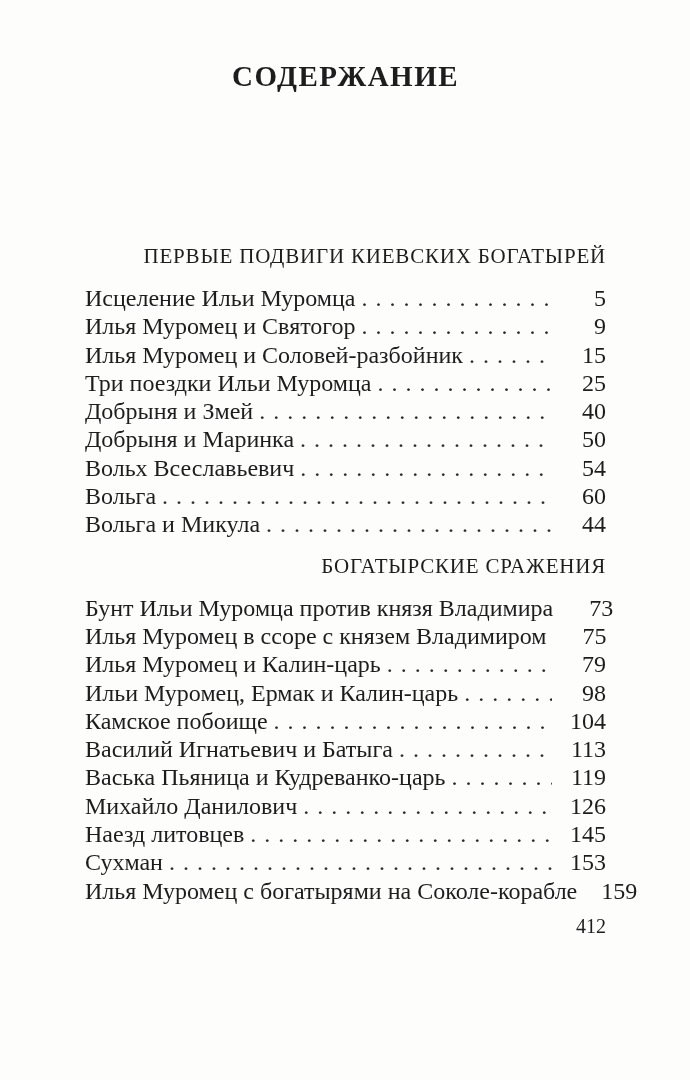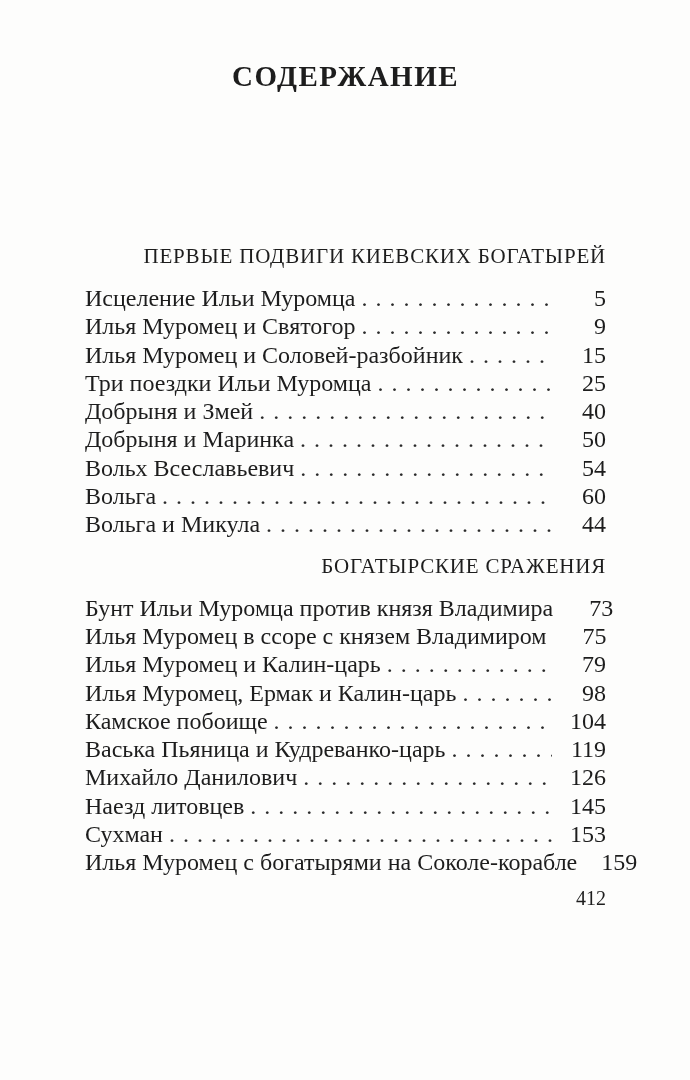--- a/index.html
+++ b/index.html
@@ -139,28 +139,33 @@
           <span class="toc-title">Илья Муромец в ссоре с князем Владимиром</span>
           <span class="toc-dots"></span>
           <span class="toc-page">75</span>
         </div>
         <div class="toc-row">
           <span class="toc-title">Илья Муромец и Калин-царь</span>
           <span class="toc-dots"></span>
           <span class="toc-page">79</span>
         </div>
         <div class="toc-row">
-          <span class="toc-title">Илья Муромец, Ермак и Калин-царь</span>
+          <span class="toc-title">Ильи Муромец, Ермак и Калин-царь</span>
           <span class="toc-dots"></span>
           <span class="toc-page">98</span>
         </div>
         <div class="toc-row">
           <span class="toc-title">Камское побоище</span>
           <span class="toc-dots"></span>
           <span class="toc-page">104</span>
+        </div>
+        <div class="toc-row">
+          <span class="toc-title">Василий Игнатьевич и Батыга</span>
+          <span class="toc-dots"></span>
+          <span class="toc-page">113</span>
         </div>
         <div class="toc-row">
           <span class="toc-title">Васька Пьяница и Кудреванко-царь</span>
           <span class="toc-dots"></span>
           <span class="toc-page">119</span>
         </div>
         <div class="toc-row">
           <span class="toc-title">Михайло Данилович</span>
           <span class="toc-dots"></span>
           <span class="toc-page">126</span>

